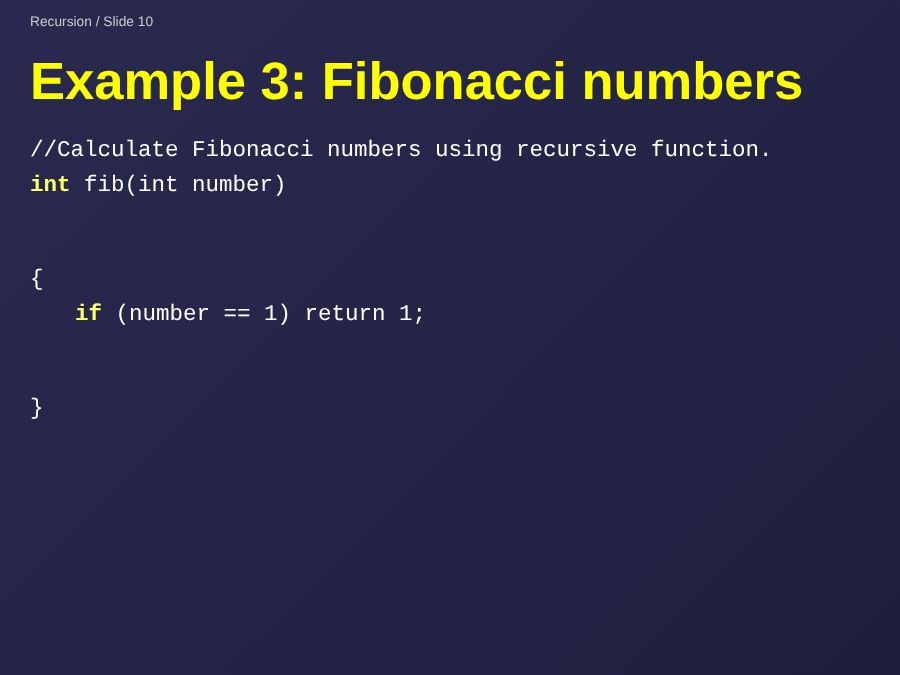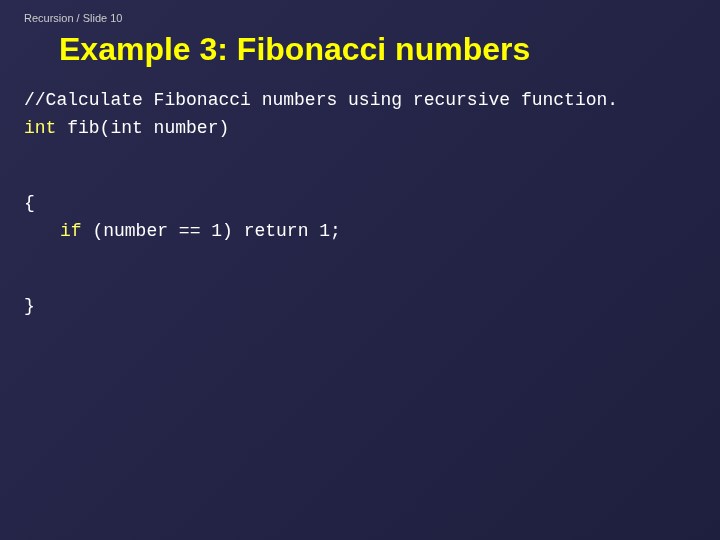--- a/index.html
+++ b/index.html
@@ -24,48 +24,47 @@
       background: #2d2d5a;
       background: linear-gradient(135deg, #2a2a50 0%, #1e1e3e 100%);
       padding: 12px 24px 24px 24px;
       display: flex;
       flex-direction: column;
     }
 
     .breadcrumb {
       font-size: 11px;
       color: #cccccc;
-      margin-bottom: 8px;
+      margin-bottom: 18px;
       font-family: Arial, sans-serif;
     }
 
     .slide-title {
-      font-size: 32px;
+      font-size: 42px;
       color: #ffff00;
       font-weight: bold;
       margin-bottom: 20px;
       font-family: Arial, sans-serif;
       line-height: 1.1;
-      margin-left: 35px;
     }
 
     .code-block {
       font-family: 'Courier New', Courier, monospace;
       font-size: 18px;
       line-height: 1.55;
       color: #ffffff;
     }
 
     .code-comment {
       color: #ffffff;
     }
 
     .code-keyword {
       color: #ffff66;
-      font-weight: normal;
+      font-weight: bold;
       margin-top: 12px;
     }
 
     .code-normal {
       color: #ffffff;
       margin-top: 47px;
     }
 
     .code-line {
       display: block;

